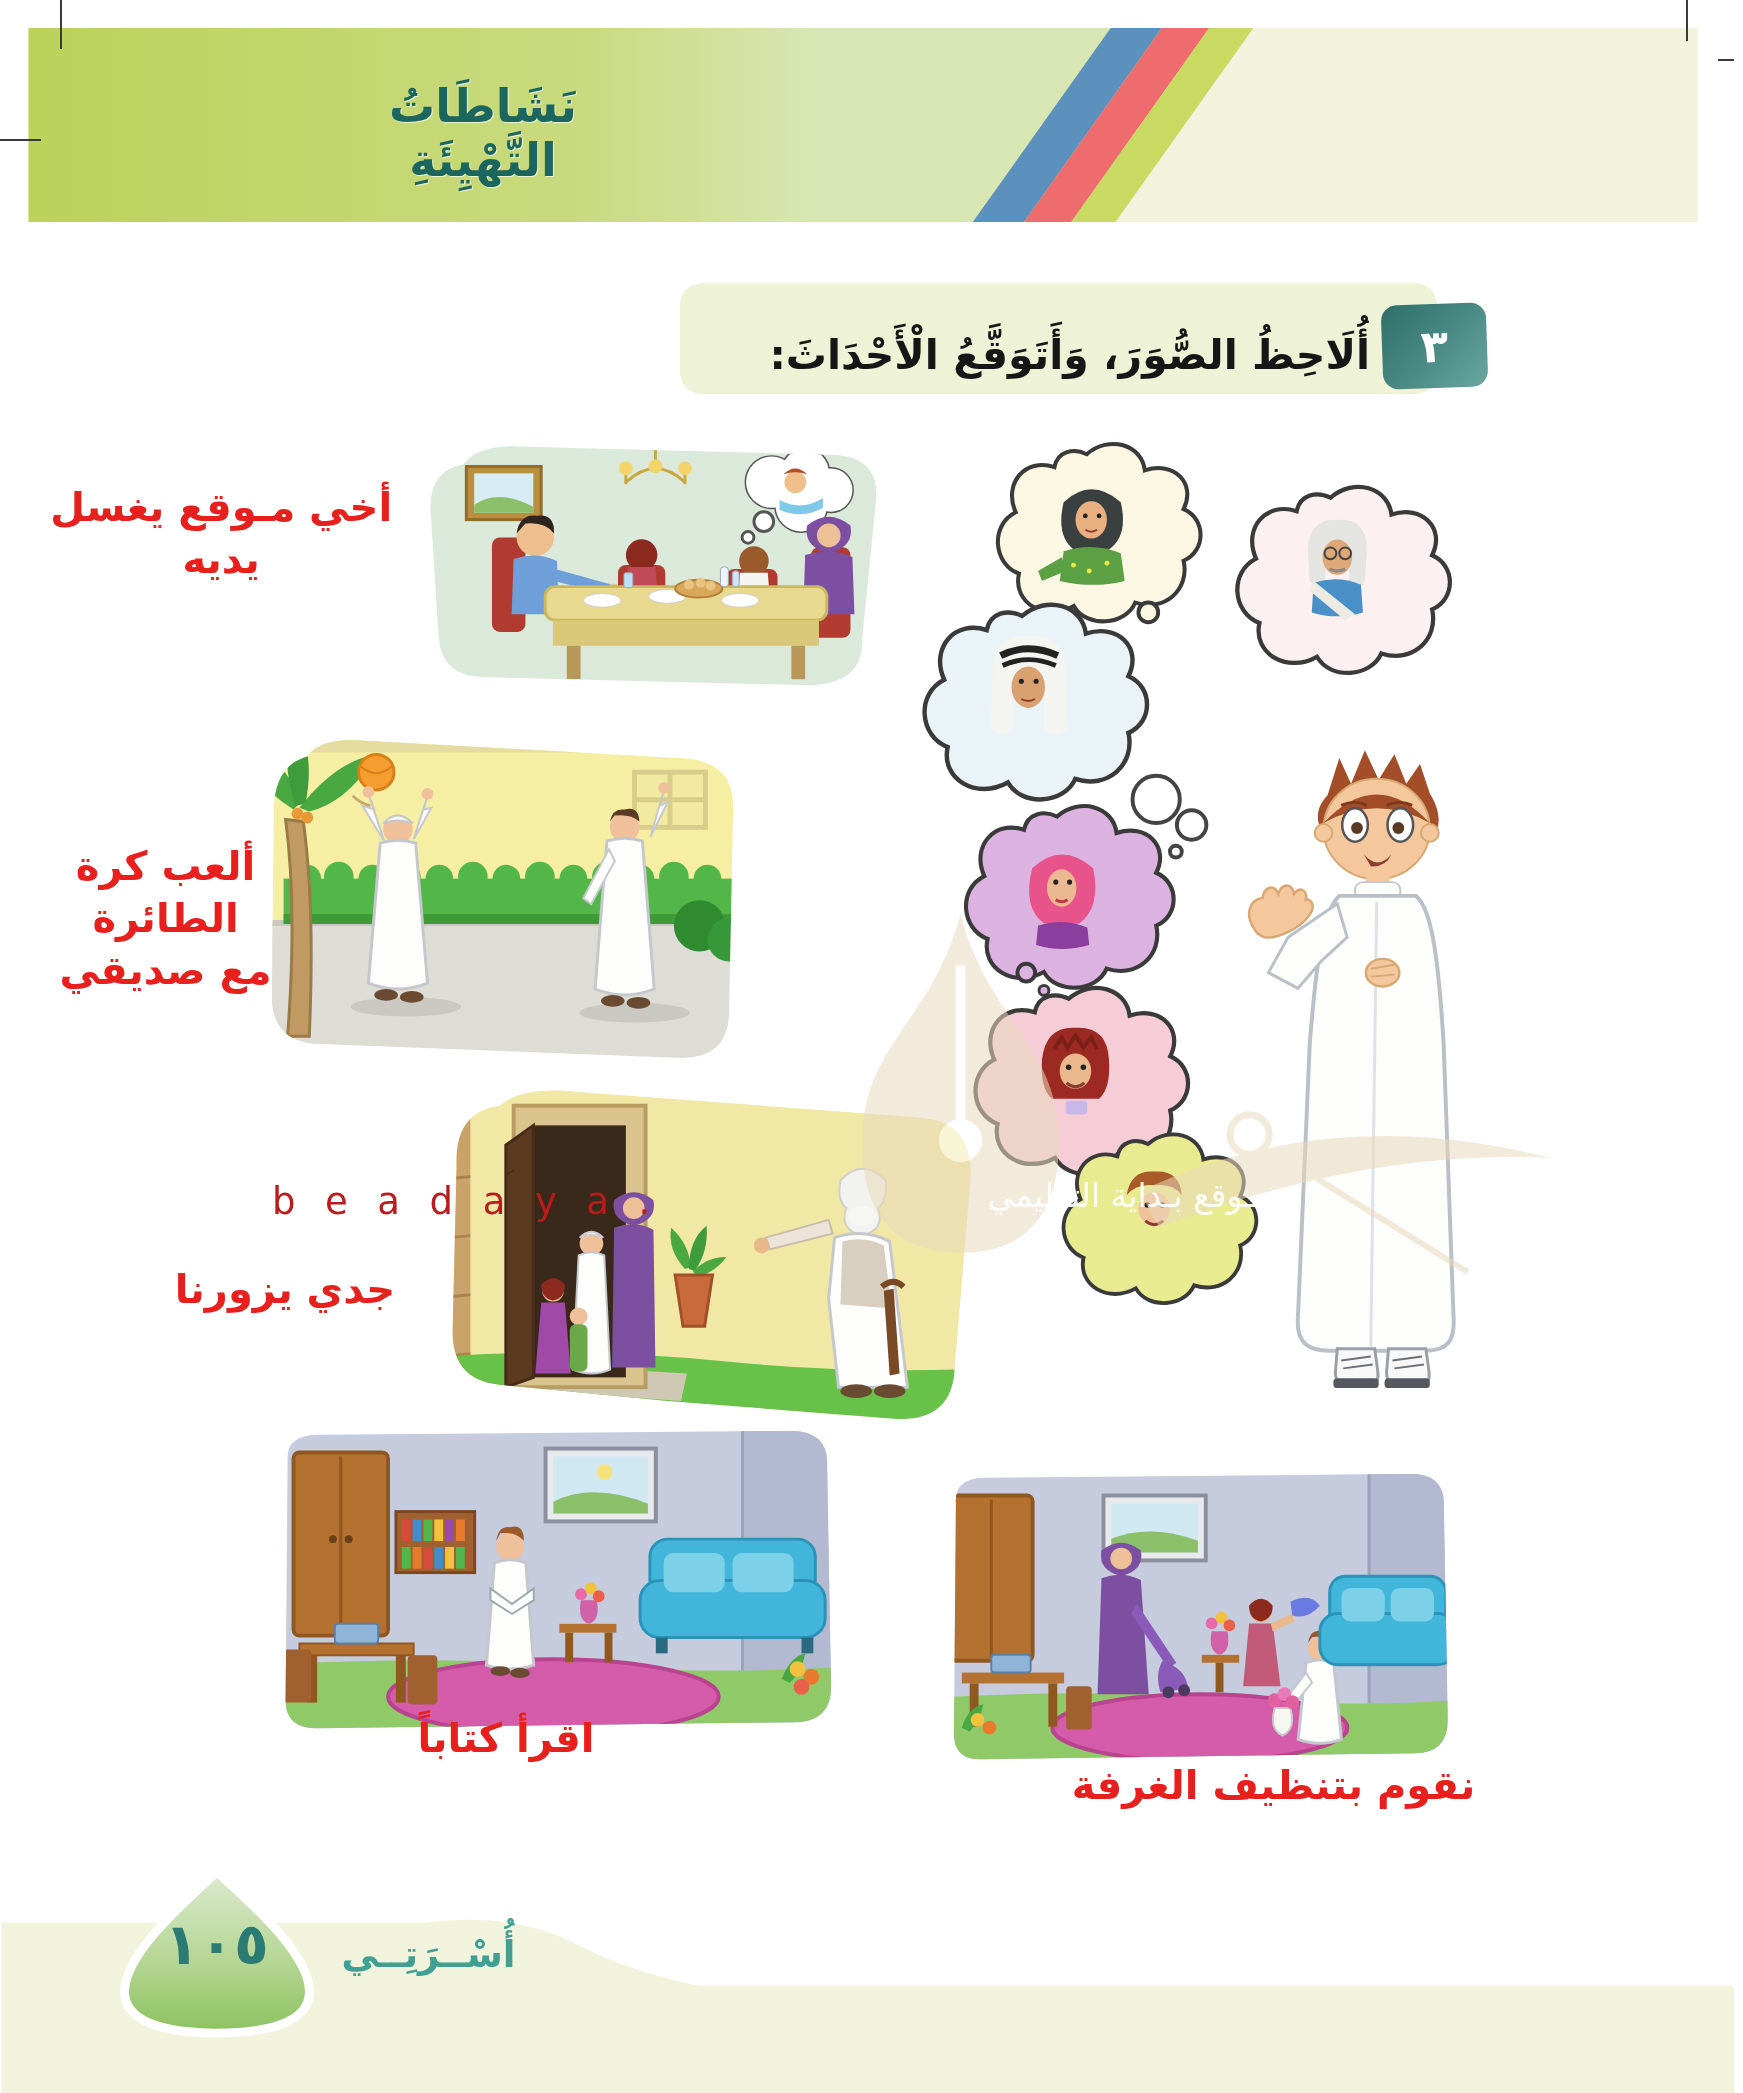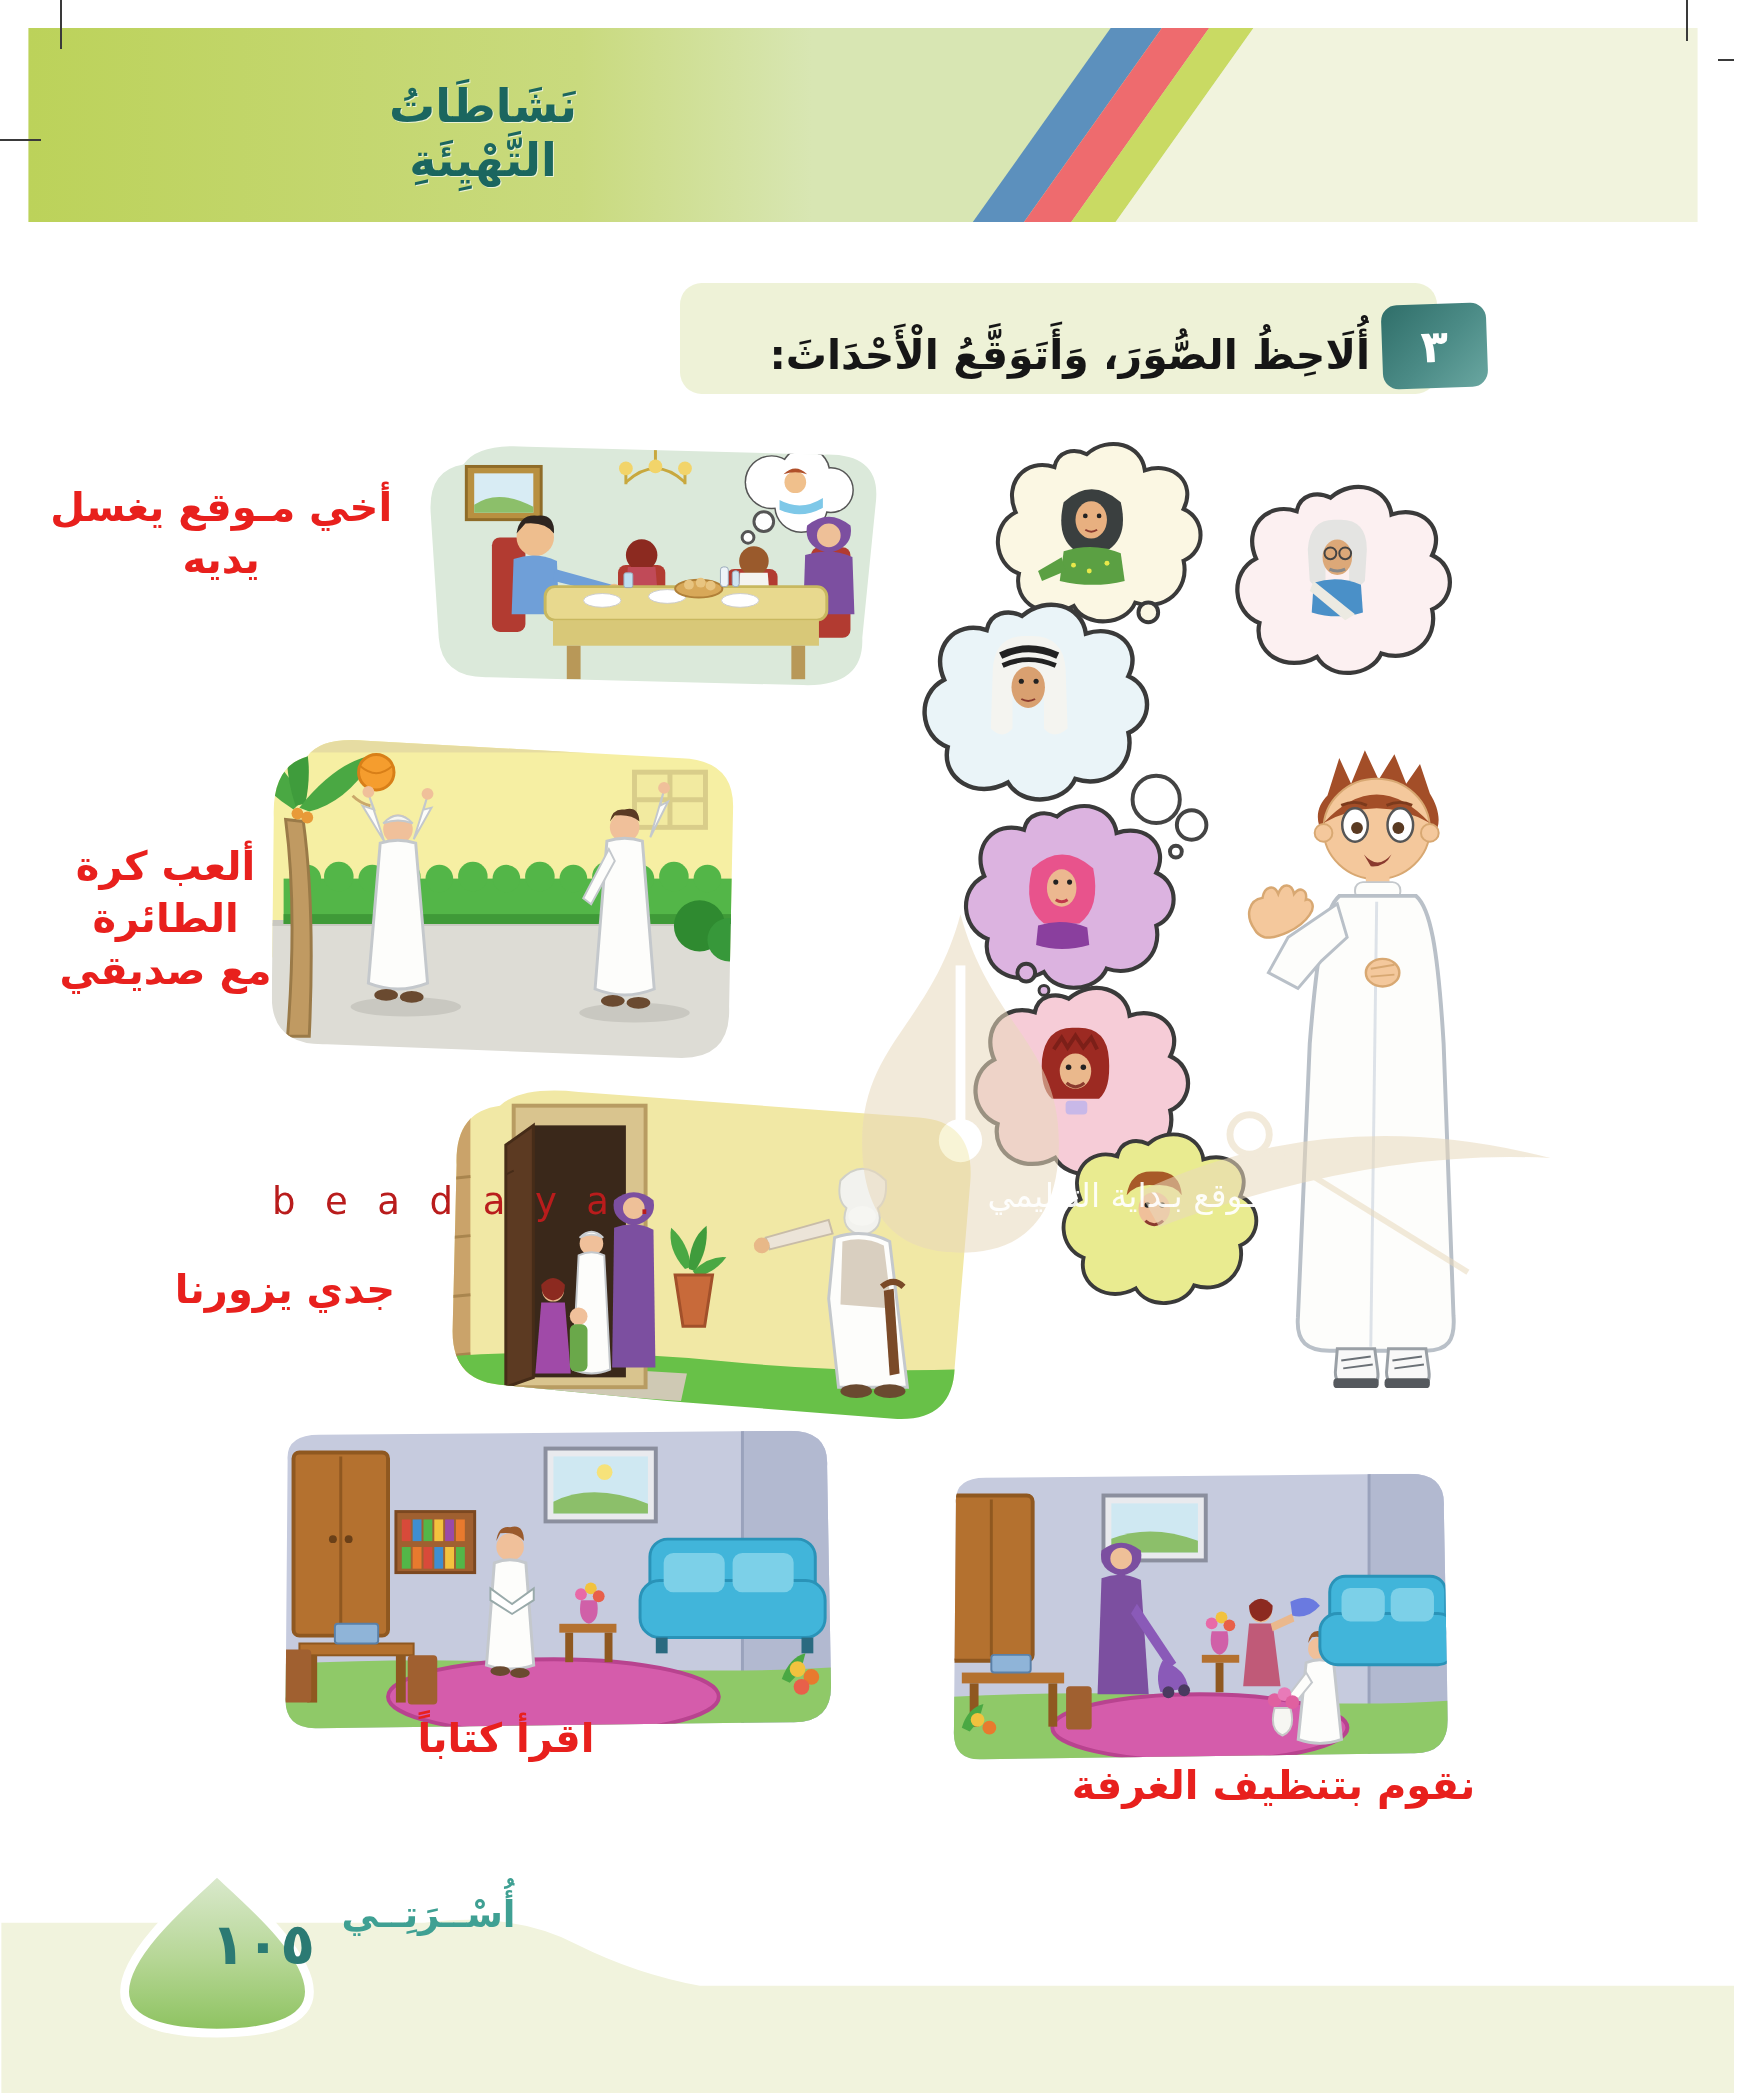--- a/index.html
+++ b/index.html
@@ -28,23 +28,23 @@
   .cap-reading{left:372px;top:1712px;width:268px;font-size:40px;text-align:center;}
   .cap-cleaning{left:1057px;top:1759px;width:433px;font-size:40px;text-align:center;}
   
   .wm-latin{left:272px;top:1180px;font-size:37px;letter-spacing:8.9px;color:#b91c1c;z-index:7;}
   .wm-arabic{left:621px;top:1176px;width:650px;font-size:33px;color:rgba(255,255,255,0.92);
     direction:rtl;text-align:right;z-index:7;}
   .wm-shape{z-index:7;pointer-events:none;}
   
   .footer-svg{left:0;top:1911px;z-index:1;}
   .page-blob{left:89px;top:1862px;z-index:3;}
-  .page-number{left:118px;top:1911px;width:197px;font-size:57px;font-weight:bold;
+  .page-number{left:118px;top:1911px;width:197px;text-align:center;font-size:57px;font-weight:bold;
     color:#2b7a73;z-index:4;direction:rtl;}
-  .book-title{left:335px;top:1893px;width:187px;text-align:center;font-size:37px;font-weight:bold;
+  .book-title{left:335px;top:1933px;width:187px;text-align:center;font-size:37px;font-weight:bold;
     color:#3fa093;z-index:4;direction:rtl;}
   svg{display:block;}
 </style>
 </head>
 <body>
 
 <div class="page">
 
   <div class="abs cropmark" style="left:60px;top:0;width:2px;height:49px;"></div>
   <div class="abs cropmark" style="left:0;top:139px;width:41px;height:2px;"></div>

